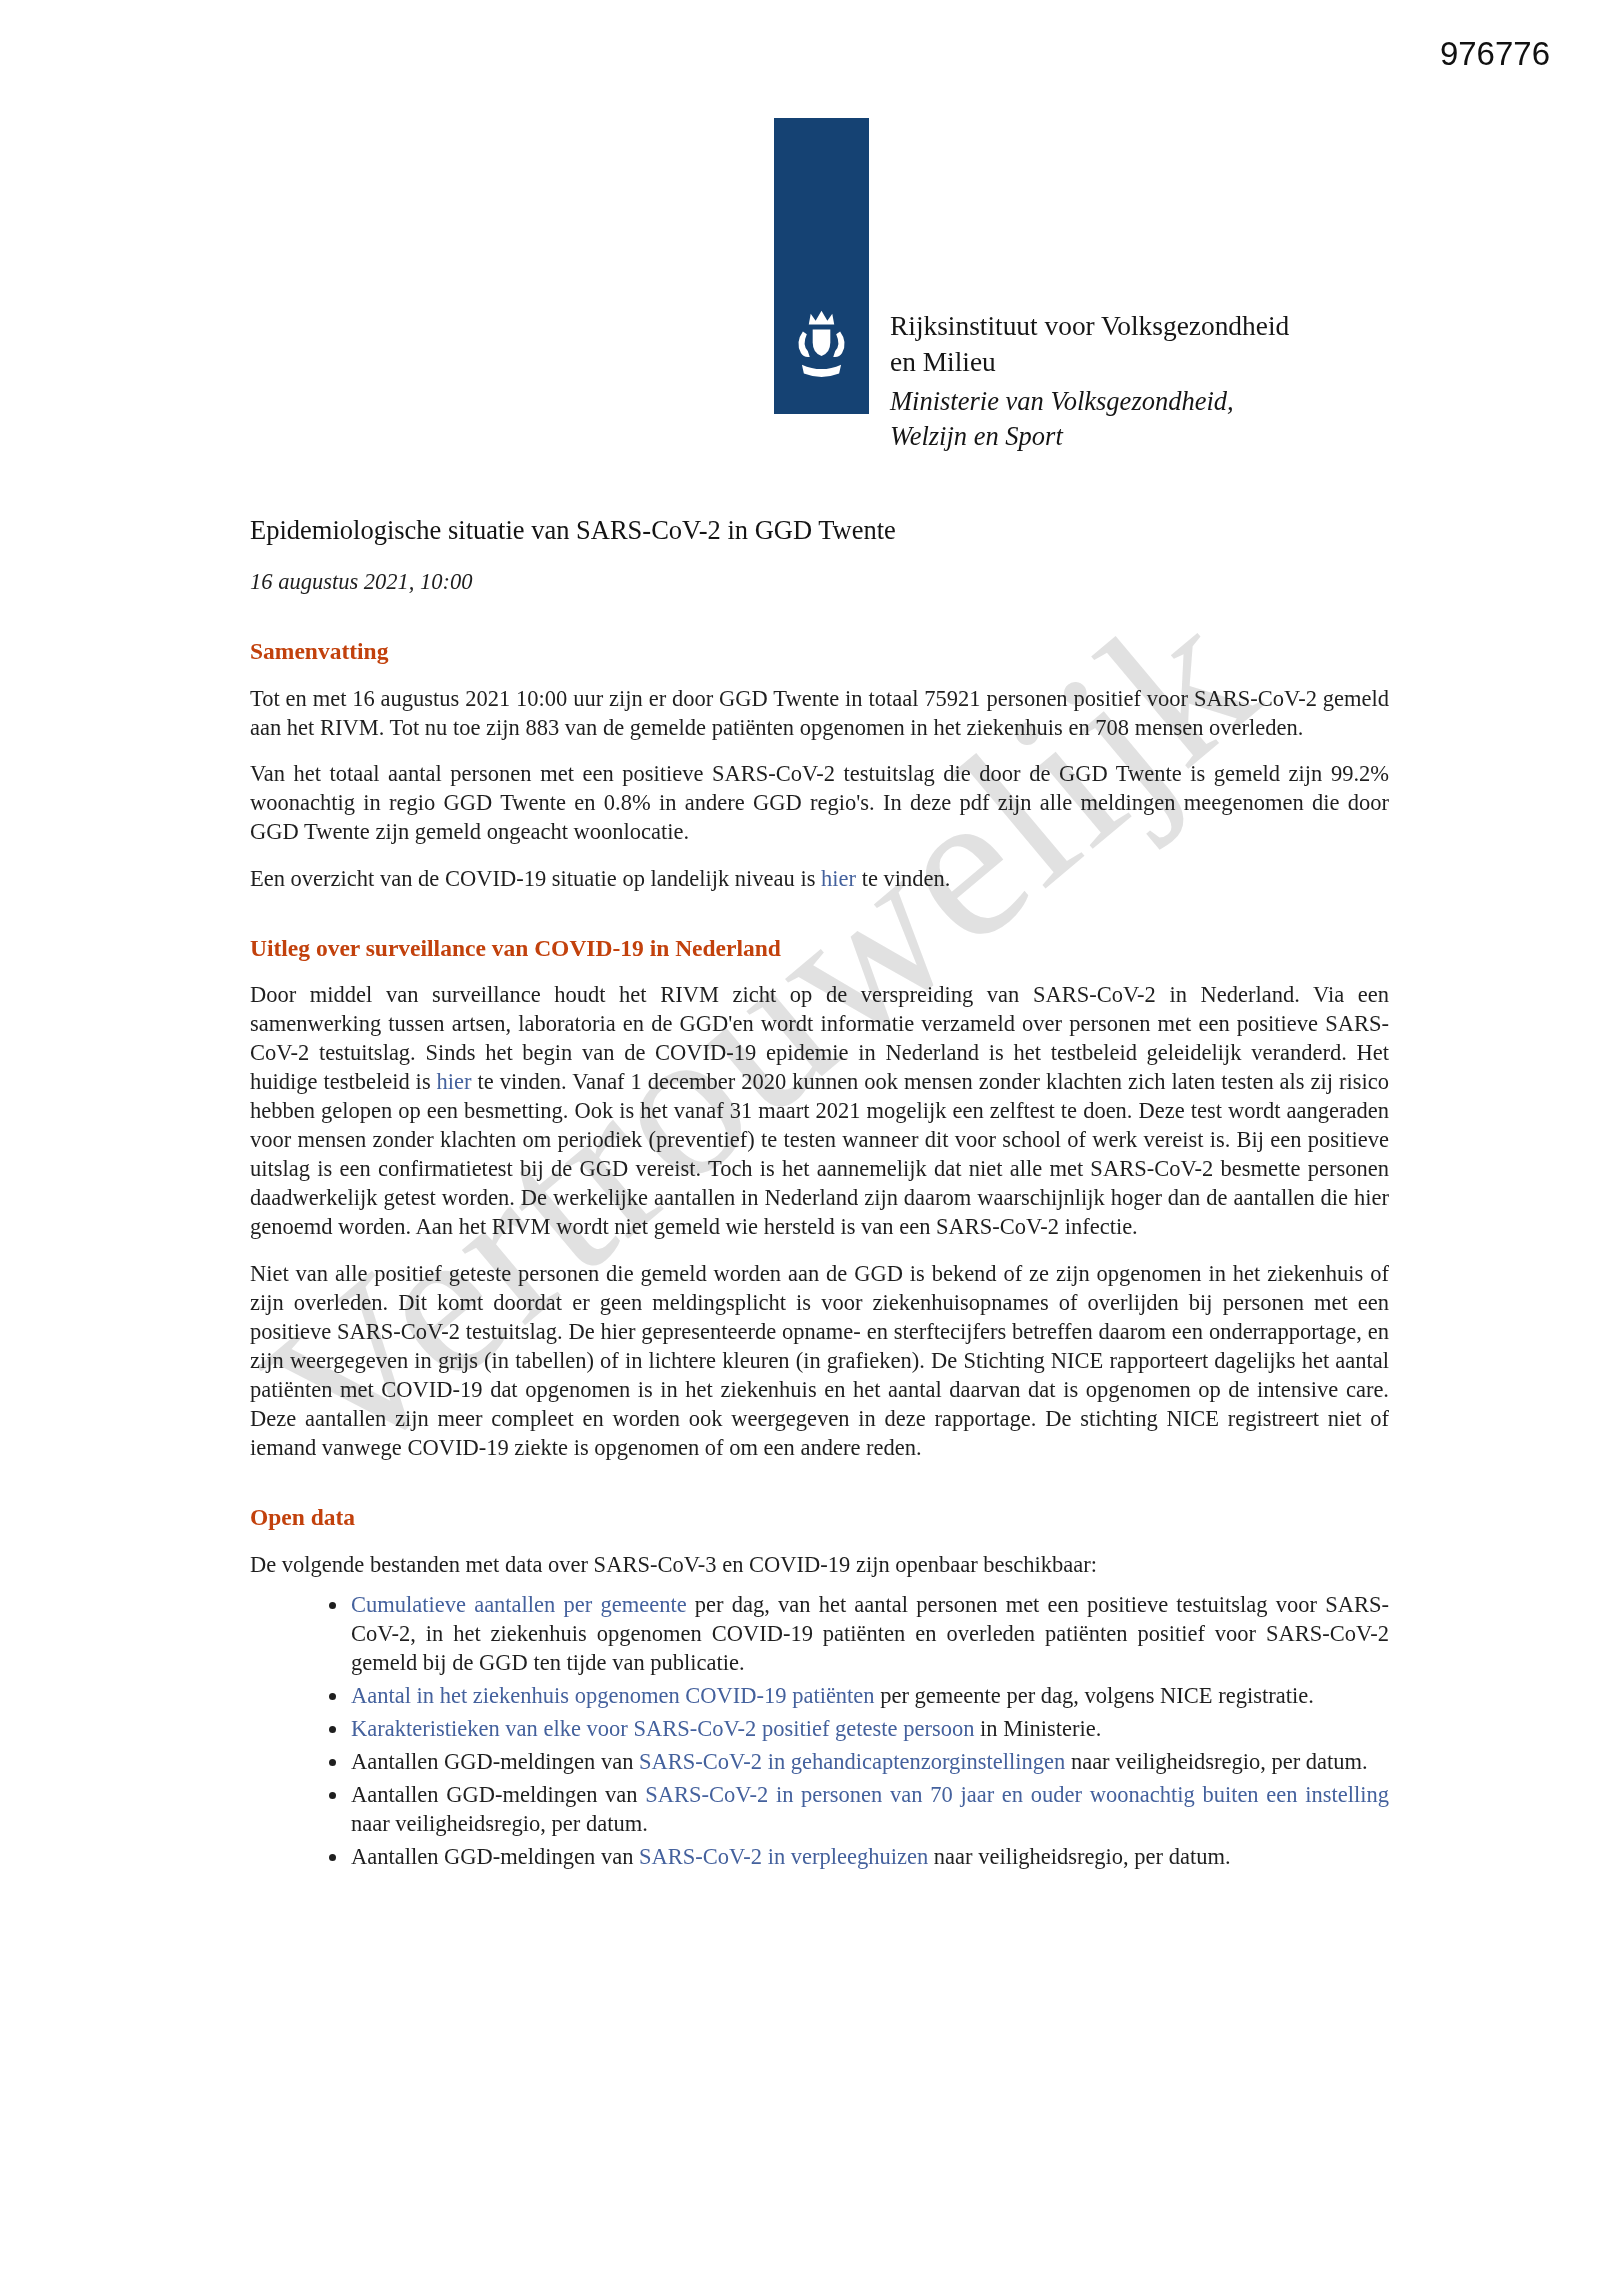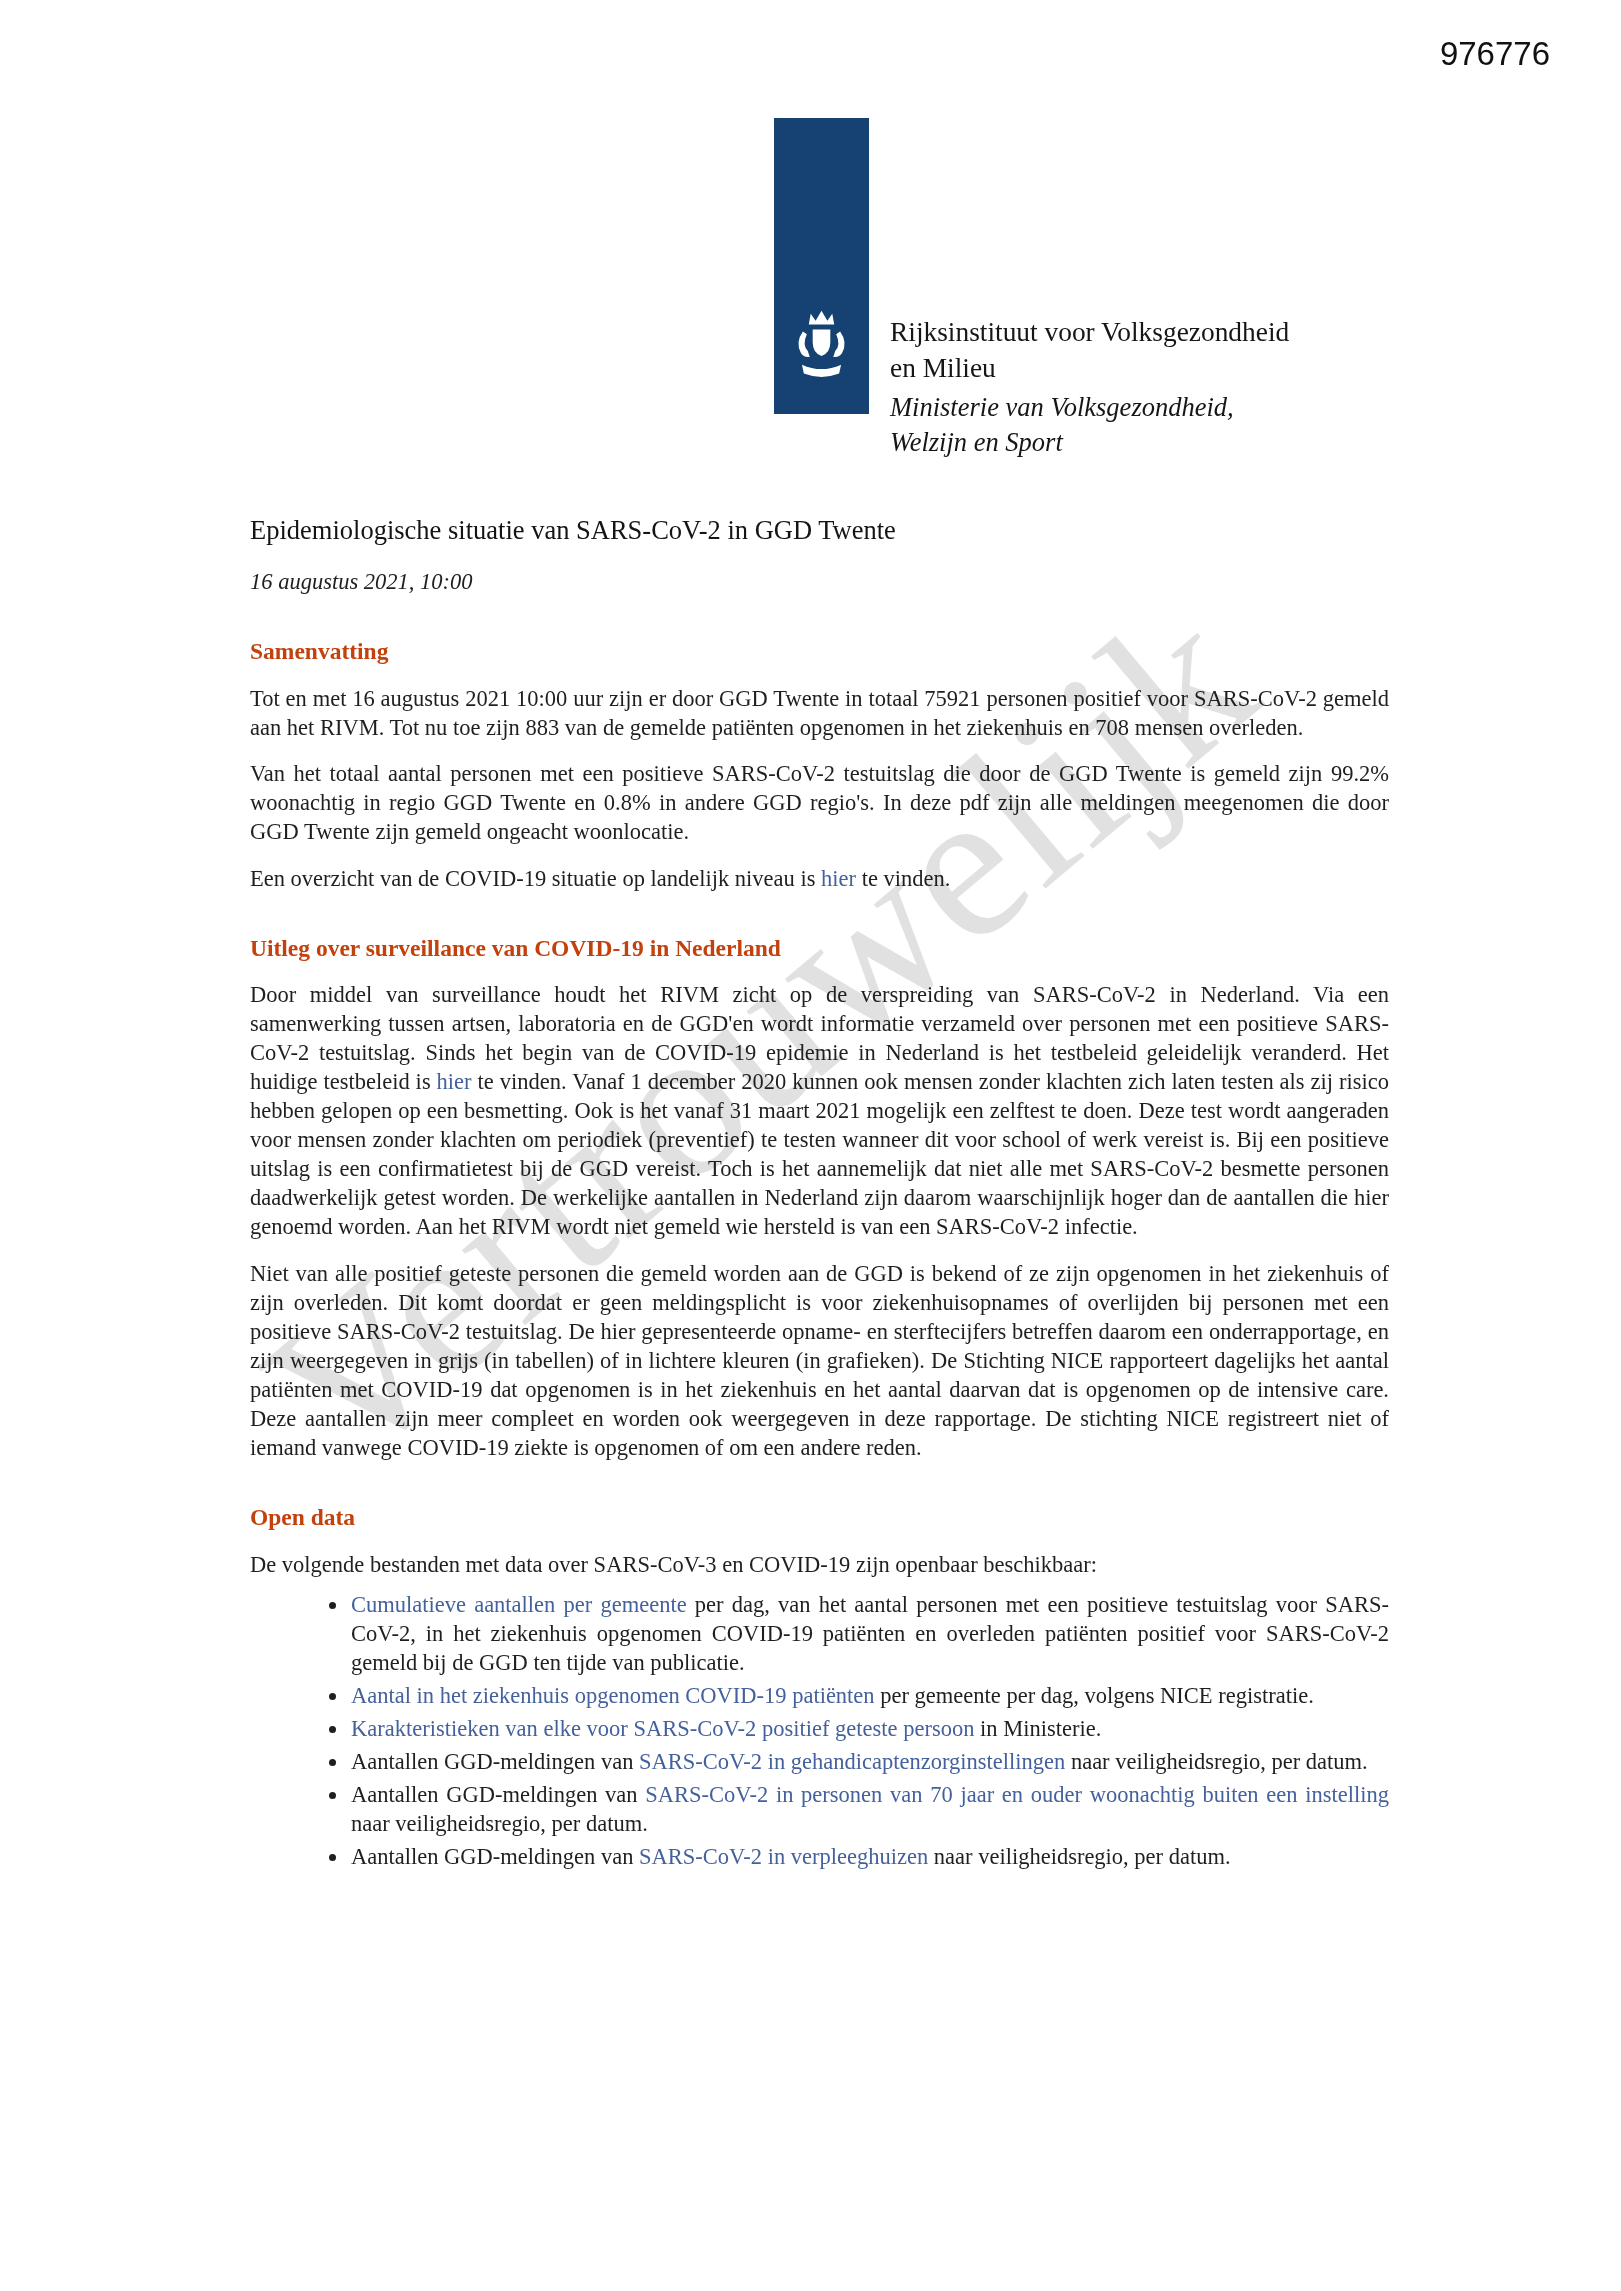--- a/index.html
+++ b/index.html
@@ -21,21 +21,21 @@
     color:#c9c9c9; opacity:0.55; z-index:0;
     font-family:"Liberation Serif", serif;
   }
   .logo { position:absolute; left:774px; top:118px; z-index:1; }
   .ribbon {
     position:absolute; left:0; top:0; width:95px; height:296px;
     background:#154273;
     display:flex; align-items:flex-end; justify-content:center;
     padding-bottom:15.7px;
   }
-  .logo-text { position:absolute; left:116px; top:196px; width:510px; }
+  .logo-text { position:absolute; left:116px; top:190px; width:510px; }
   .org      { font-size:27.4px; line-height:36px; color:#161616; }
   .ministry { font-size:26.5px; line-height:35px; font-style:italic; color:#161616; margin-top:3.9px; }
 
   .content { position:absolute; left:250px; top:514px; width:1139px; z-index:1; }
   h1 { font-size:26.5px; line-height:33px; font-weight:normal; color:#141414; }
   .meta { font-size:22.5px; line-height:29px; margin-top:16.7px; }
   .date { font-size:22.5px; line-height:29px; font-style:italic; margin-top:20px; }
   h2 { font-size:23.5px; line-height:29px; font-weight:bold; margin-top:41px; color:#c2410c; }
   p.body { font-size:22.5px; line-height:29px; margin-top:17.6px; text-align:justify; }
   ul.open-data { margin-top:11.8px; padding-left:59px; }

